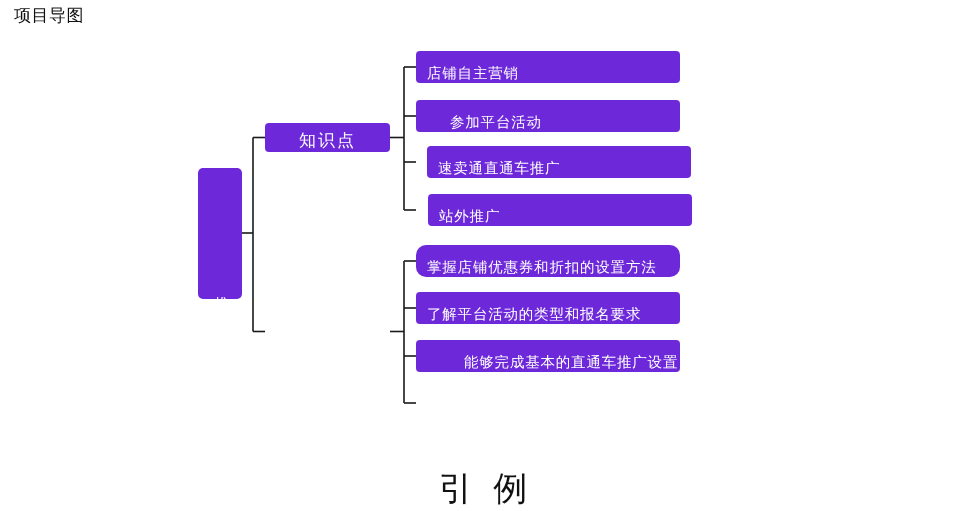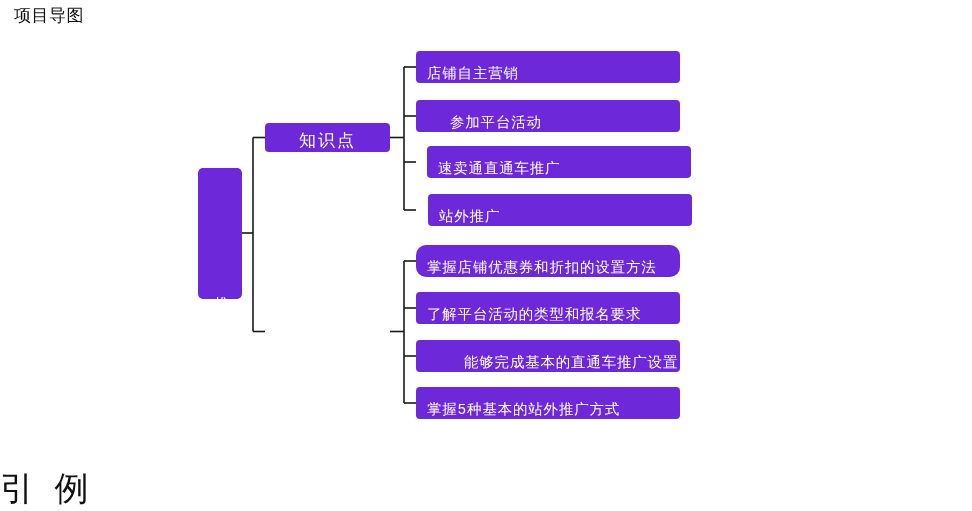--- a/index.html
+++ b/index.html
@@ -98,21 +98,21 @@
   .node.leaf.l3 { top: 194px; margin-left: 12px; }
   .node.leaf.l4 { top: 245px; border-radius: 10px; }
   .node.leaf.l5 { top: 292px; }
   .node.leaf.l6 { top: 340px; padding-left: 48px; }
   .node.leaf.l7 { top: 387px; }
   #bottom-heading {
     position: absolute;
     left: 0;
     top: 466px;
     width: 972px;
-    text-align: left;
+    text-align: center;
     font-family: "Liberation Serif", serif;
     font-size: 34px;
     letter-spacing: 6px;
     color: #111111;
   }
 </style>
 </head>
 <body>
 
 <div id="page">
@@ -167,21 +167,18 @@
 
     <div class="node leaf l4">
       <span>掌握店铺优惠券和折扣的设置方法</span>
     </div>
     <div class="node leaf l5">
       <span>了解平台活动的类型和报名要求</span>
     </div>
     <div class="node leaf l6">
       <span>能够完成基本的直通车推广设置</span>
     </div>
-    <div class="node leaf l7">
-      <span>掌握5种基本的站外推广方式</span>
-    </div>
 
   </div>
 
   <div id="bottom-heading">引 例</div>
 
 </div>
 
 </body></html>

